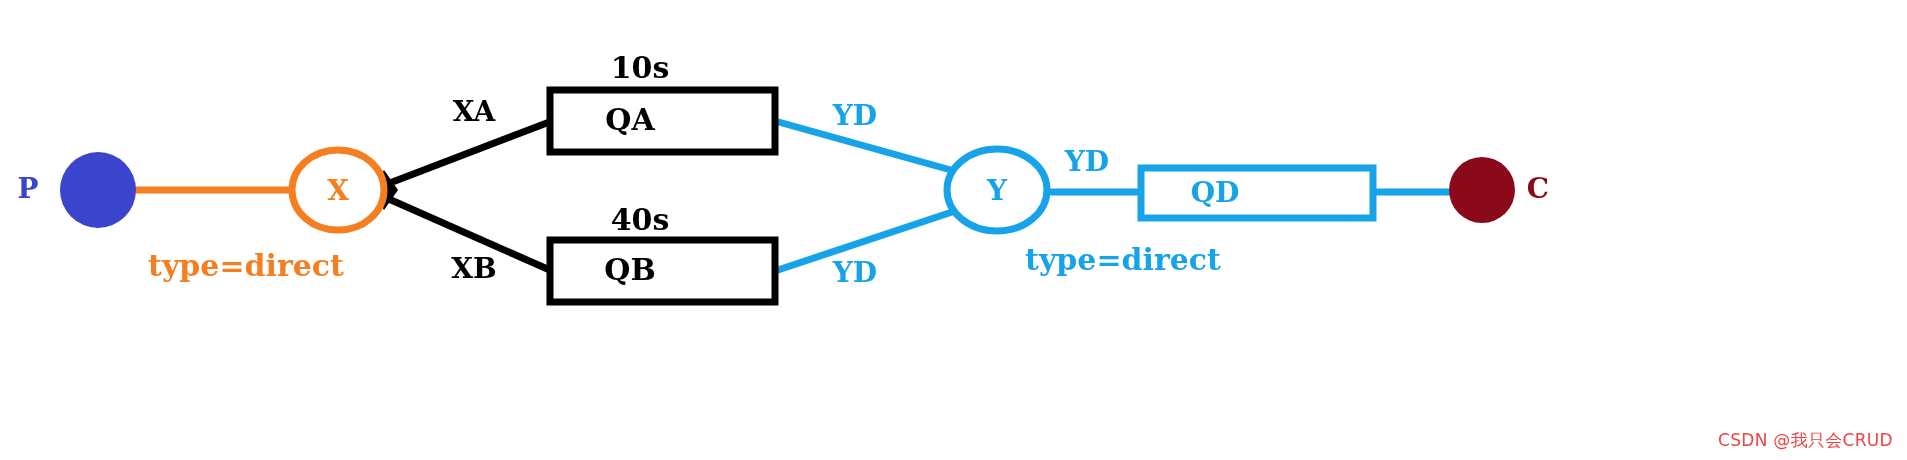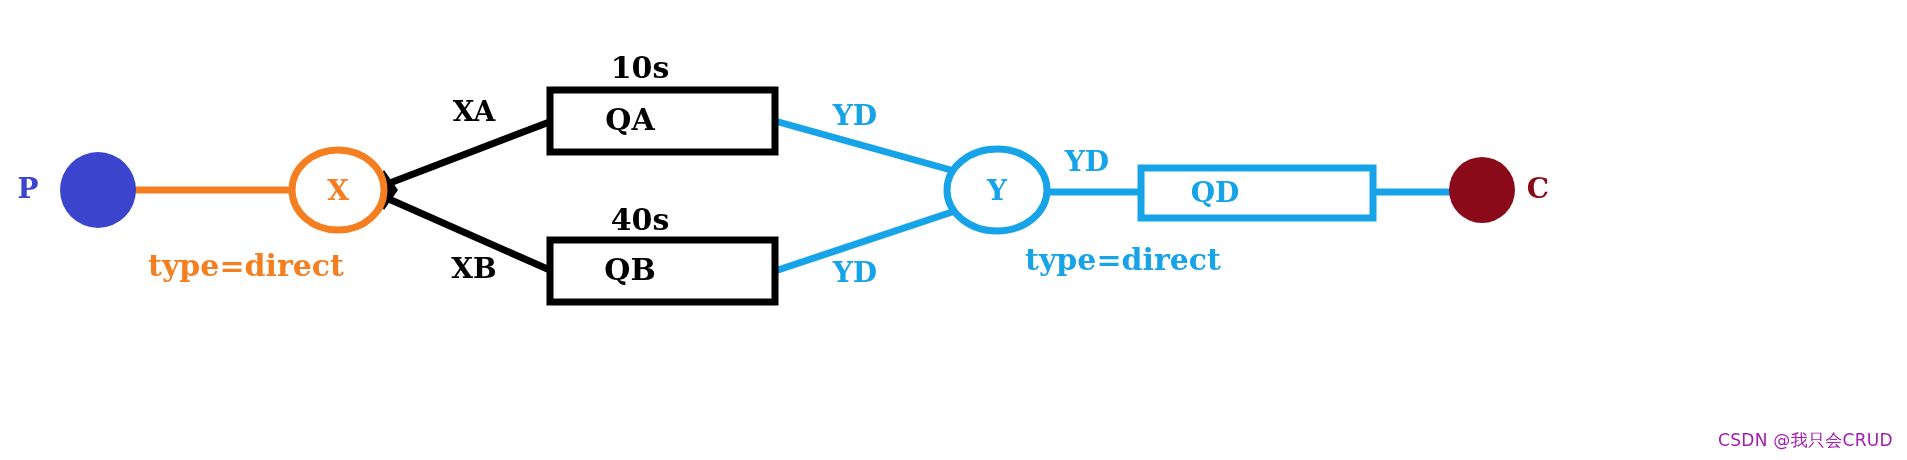--- a/index.html
+++ b/index.html
@@ -32,21 +32,21 @@
     font-weight: bold;
     dominant-baseline: middle;
     text-anchor: middle;
   }
   .watermark {
     position: absolute;
     right: 14px;
     bottom: 8px;
     font-family: "DejaVu Sans", sans-serif;
     font-size: 17px;
-    color: #a21caf;
+    color: #ef4444;
     letter-spacing: 0.3px;
     white-space: nowrap;
     user-select: none;
   }
 </style>
 </head>
 <body>
 
 <div id="diagram-root">
 

